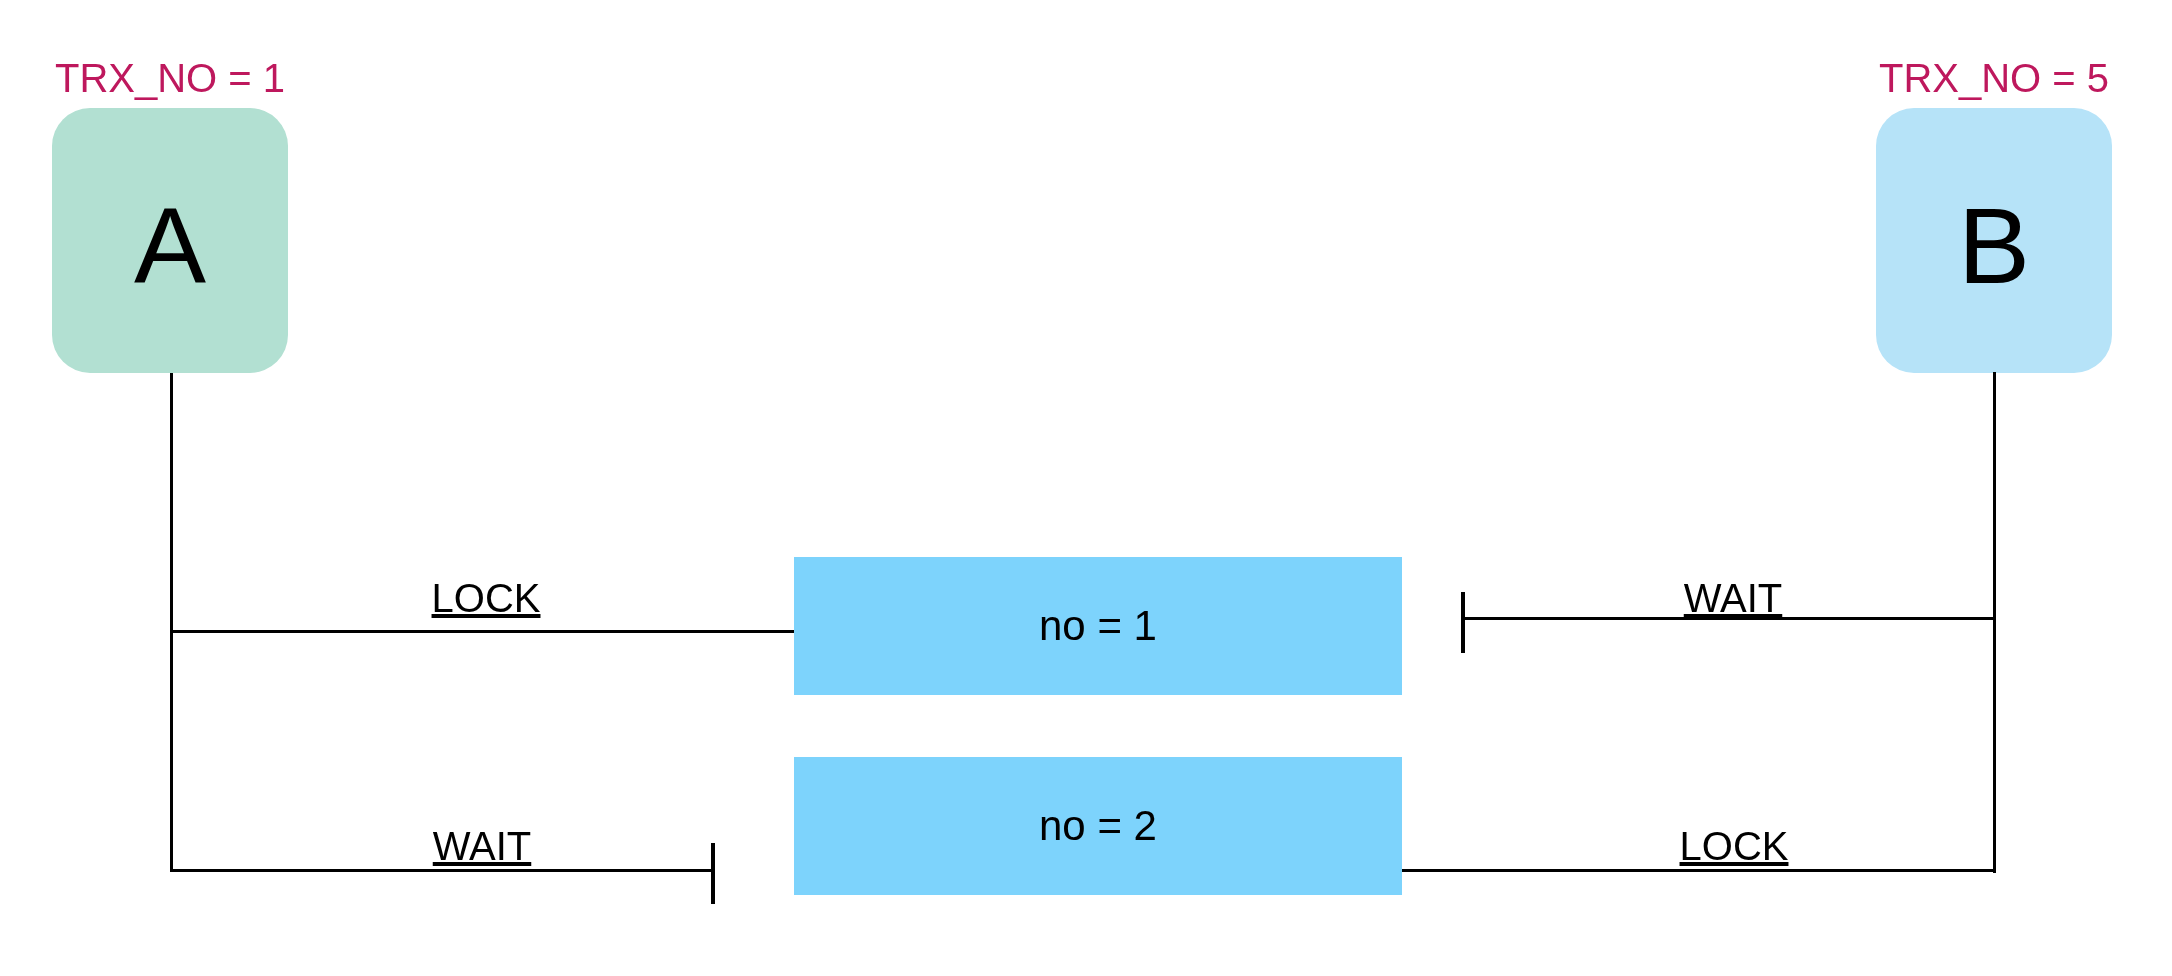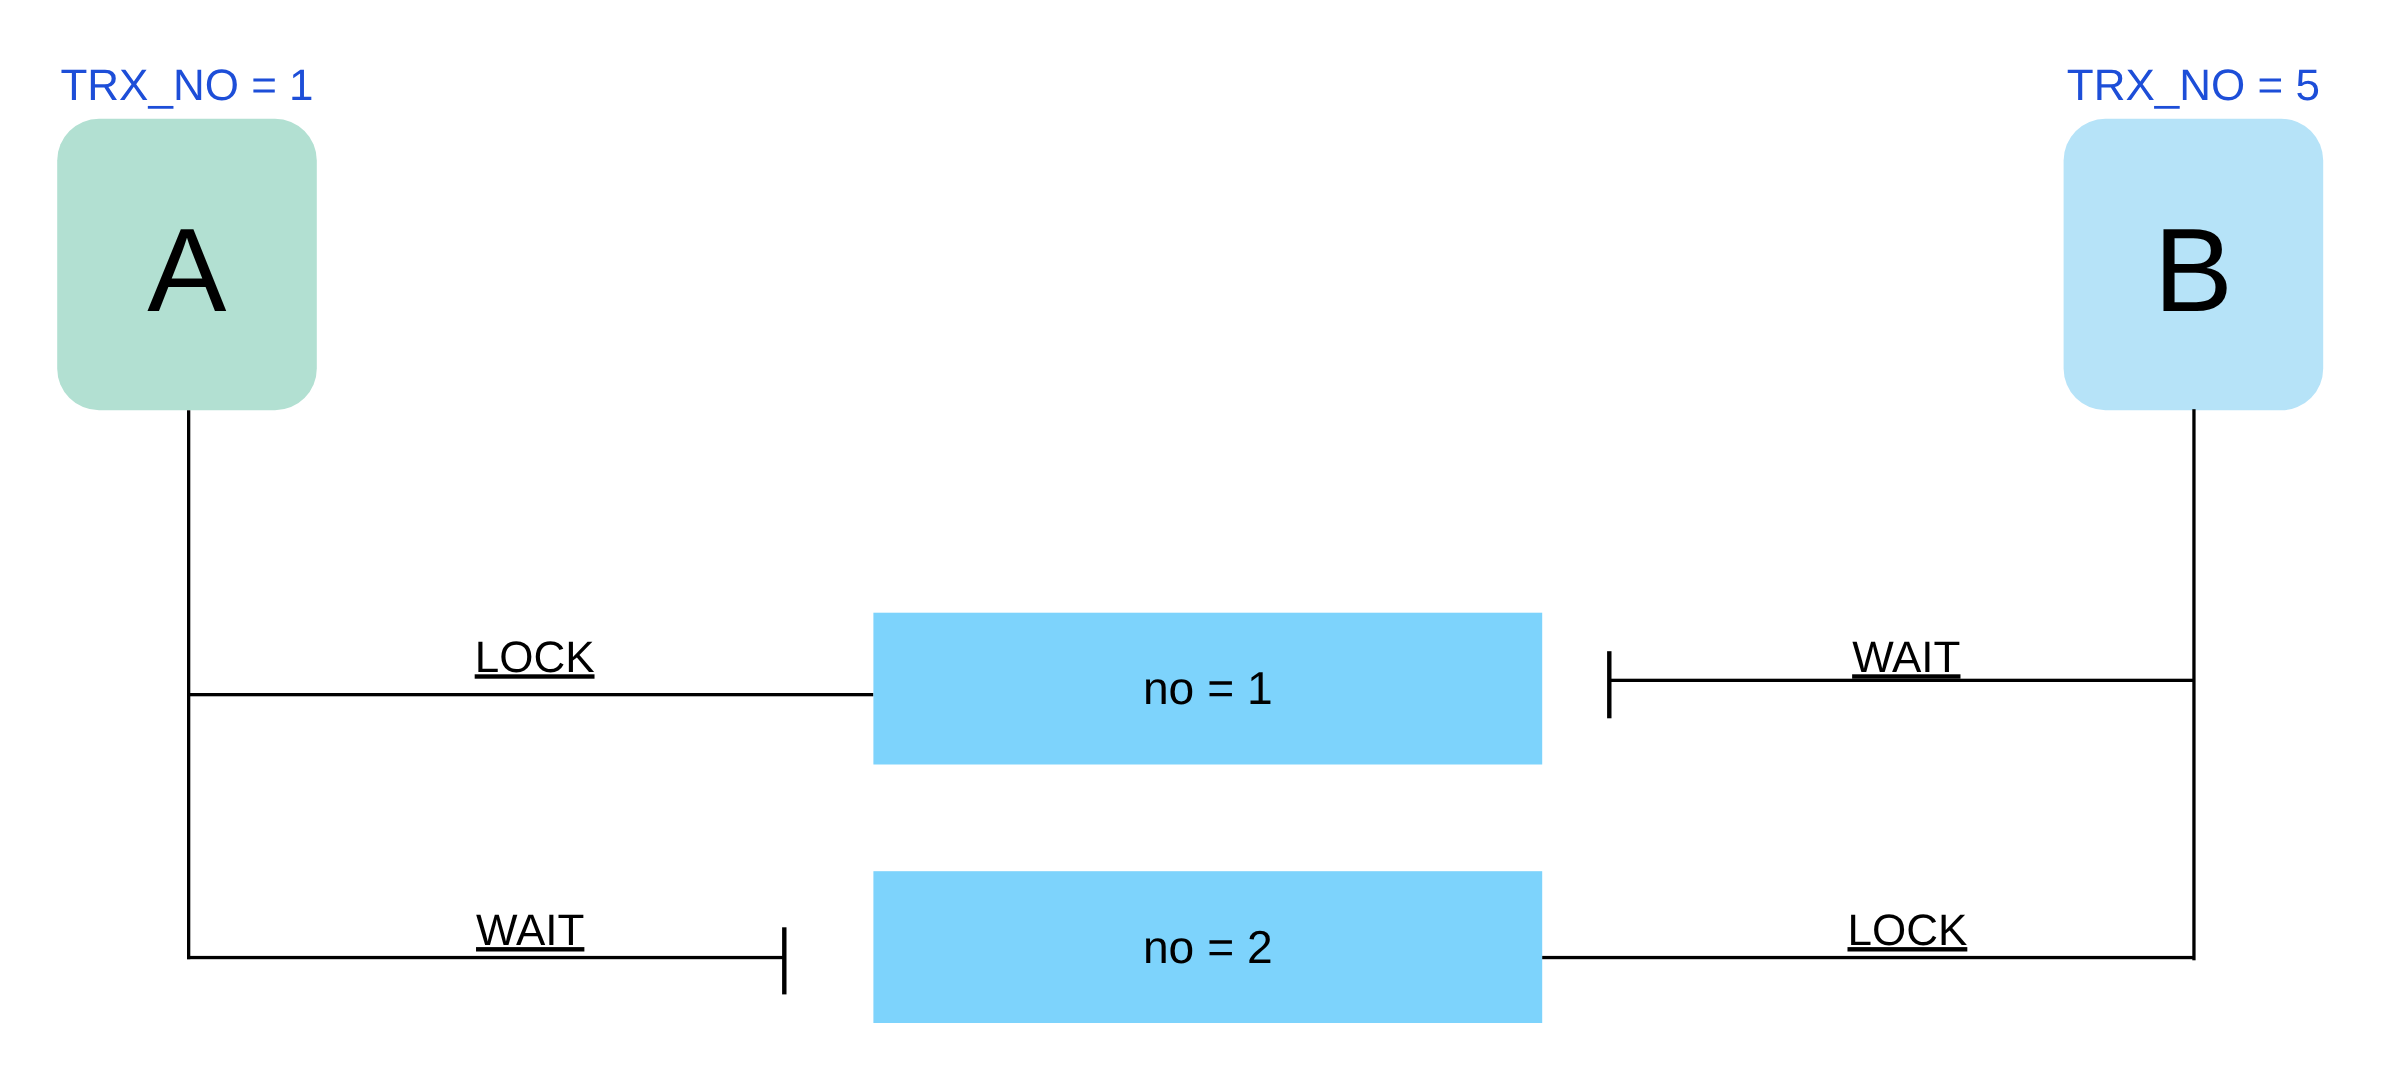--- a/index.html
+++ b/index.html
@@ -12,21 +12,21 @@
     color: #000000;
     overflow: hidden;
   }
 
   .trx-title {
     position: absolute;
     width: 320px;
     text-align: center;
     font-size: 40px;
     line-height: 44px;
-    color: #1d4ed8;
+    color: #be185d;
     white-space: nowrap;
   }
   .node {
     position: absolute;
     width: 236px;
     height: 265px;
     border-radius: 38px;
     display: flex;
     align-items: center;
     justify-content: center;
@@ -73,21 +73,21 @@
     position: absolute;
     left: 794px;
     width: 608px;
     height: 138px;
     background: #7dd3fc;
     display: flex;
     align-items: center;
     justify-content: center;
   }
   .resource-1 { top: 557px; }
-  .resource-2 { top: 792px; }
+  .resource-2 { top: 757px; }
   .resource-label {
     font-size: 42px;
     line-height: 46px;
     color: #000000;
     white-space: nowrap;
   }
 
   .trx-title-a { left: 10px;   top: 56px; }
   .trx-title-b { left: 1834px; top: 56px; }
 </style>

